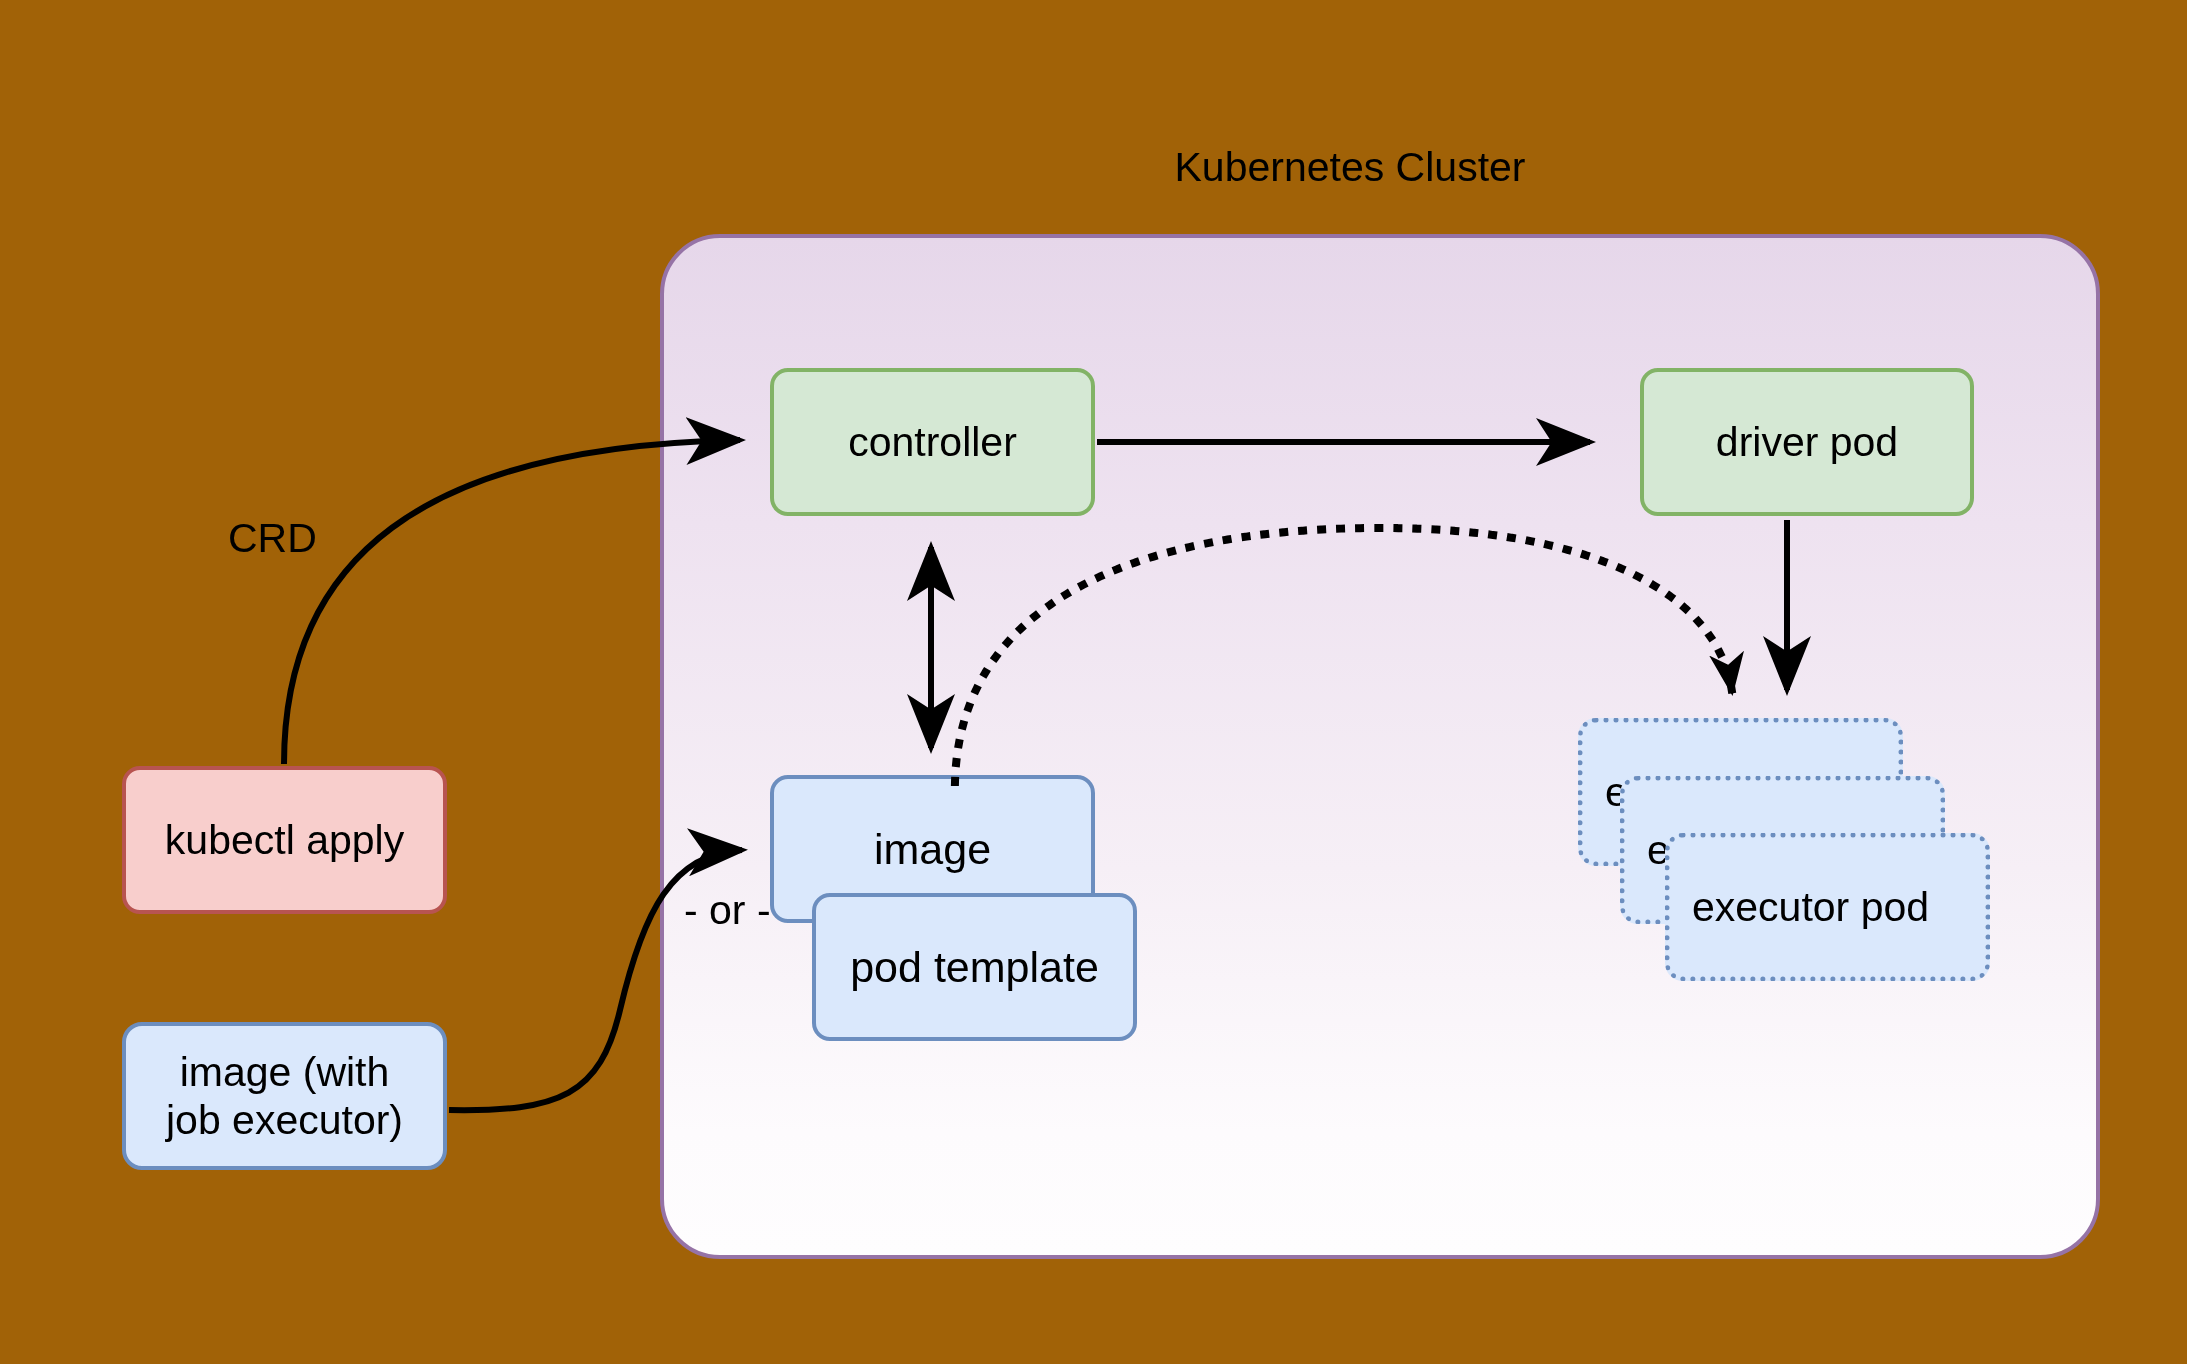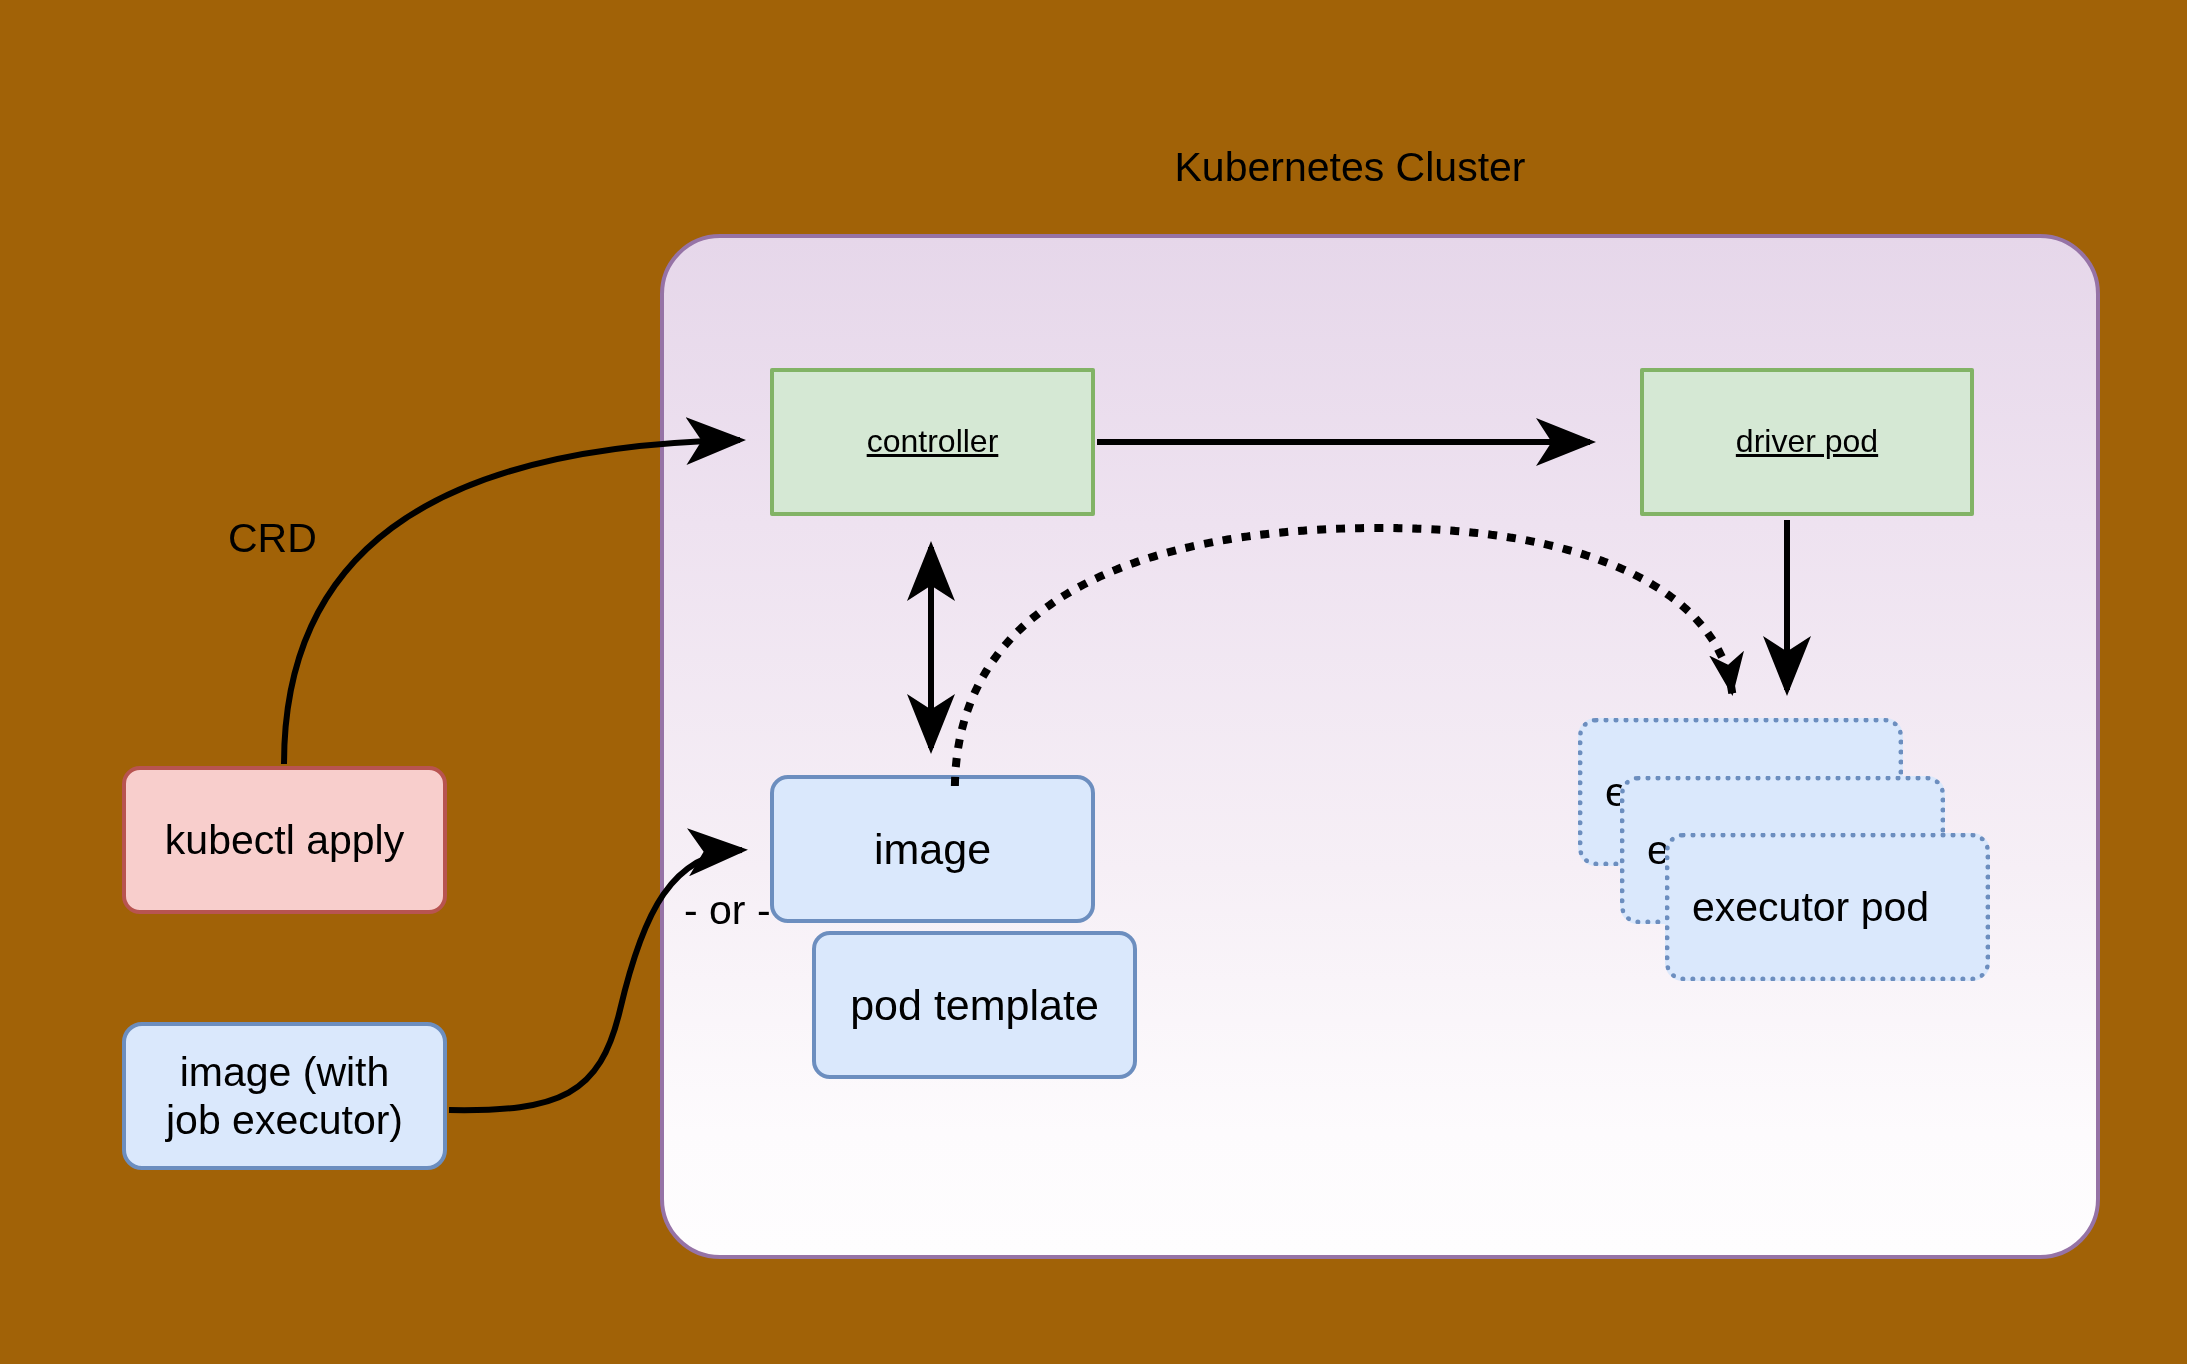--- a/index.html
+++ b/index.html
@@ -45,36 +45,35 @@
     width: 500px;
     text-align: center;
     font-size: 41px;
     color: #000;
   }
 
   
   .green {
     background: #d5e8d4;
     border: 4px solid #82b366;
-    border-radius: 2px;
-    font-size: 32px;
-    text-decoration: underline;
+    border-radius: 18px;
+    font-size: 41px;
   }
   #controller-node { left: 770px; top: 368px; width: 325px; height: 148px; }
   #driver-pod-node { left: 1620px; top: 368px; width: 334px; height: 148px; margin-left: 20px; }
 
   
   .blue-solid {
     background: #dae8fc;
     border: 4px solid #6c8ebf;
     border-radius: 18px;
     font-size: 43px;
   }
   #image-node       { left: 770px;  top: 775px; width: 325px; height: 148px; z-index: 6; }
-  #pod-template-node{ left: 812px;  top: 893px; width: 325px; height: 148px; z-index: 7; margin-top: 38px; }
+  #pod-template-node{ left: 812px;  top: 893px; width: 325px; height: 148px; z-index: 7; }
   #image-artifact-node { left: 122px; top: 1022px; width: 325px; height: 148px; font-size: 41px; flex-direction: column; border-radius: 20px; }
   #image-artifact-node .ln { display: block; }
 
   
   #kubectl-node {
     left: 122px; top: 766px; width: 325px; height: 148px;
     background: #f8cecc;
     border: 4px solid #b85450;
     border-radius: 18px;
     font-size: 41px;

